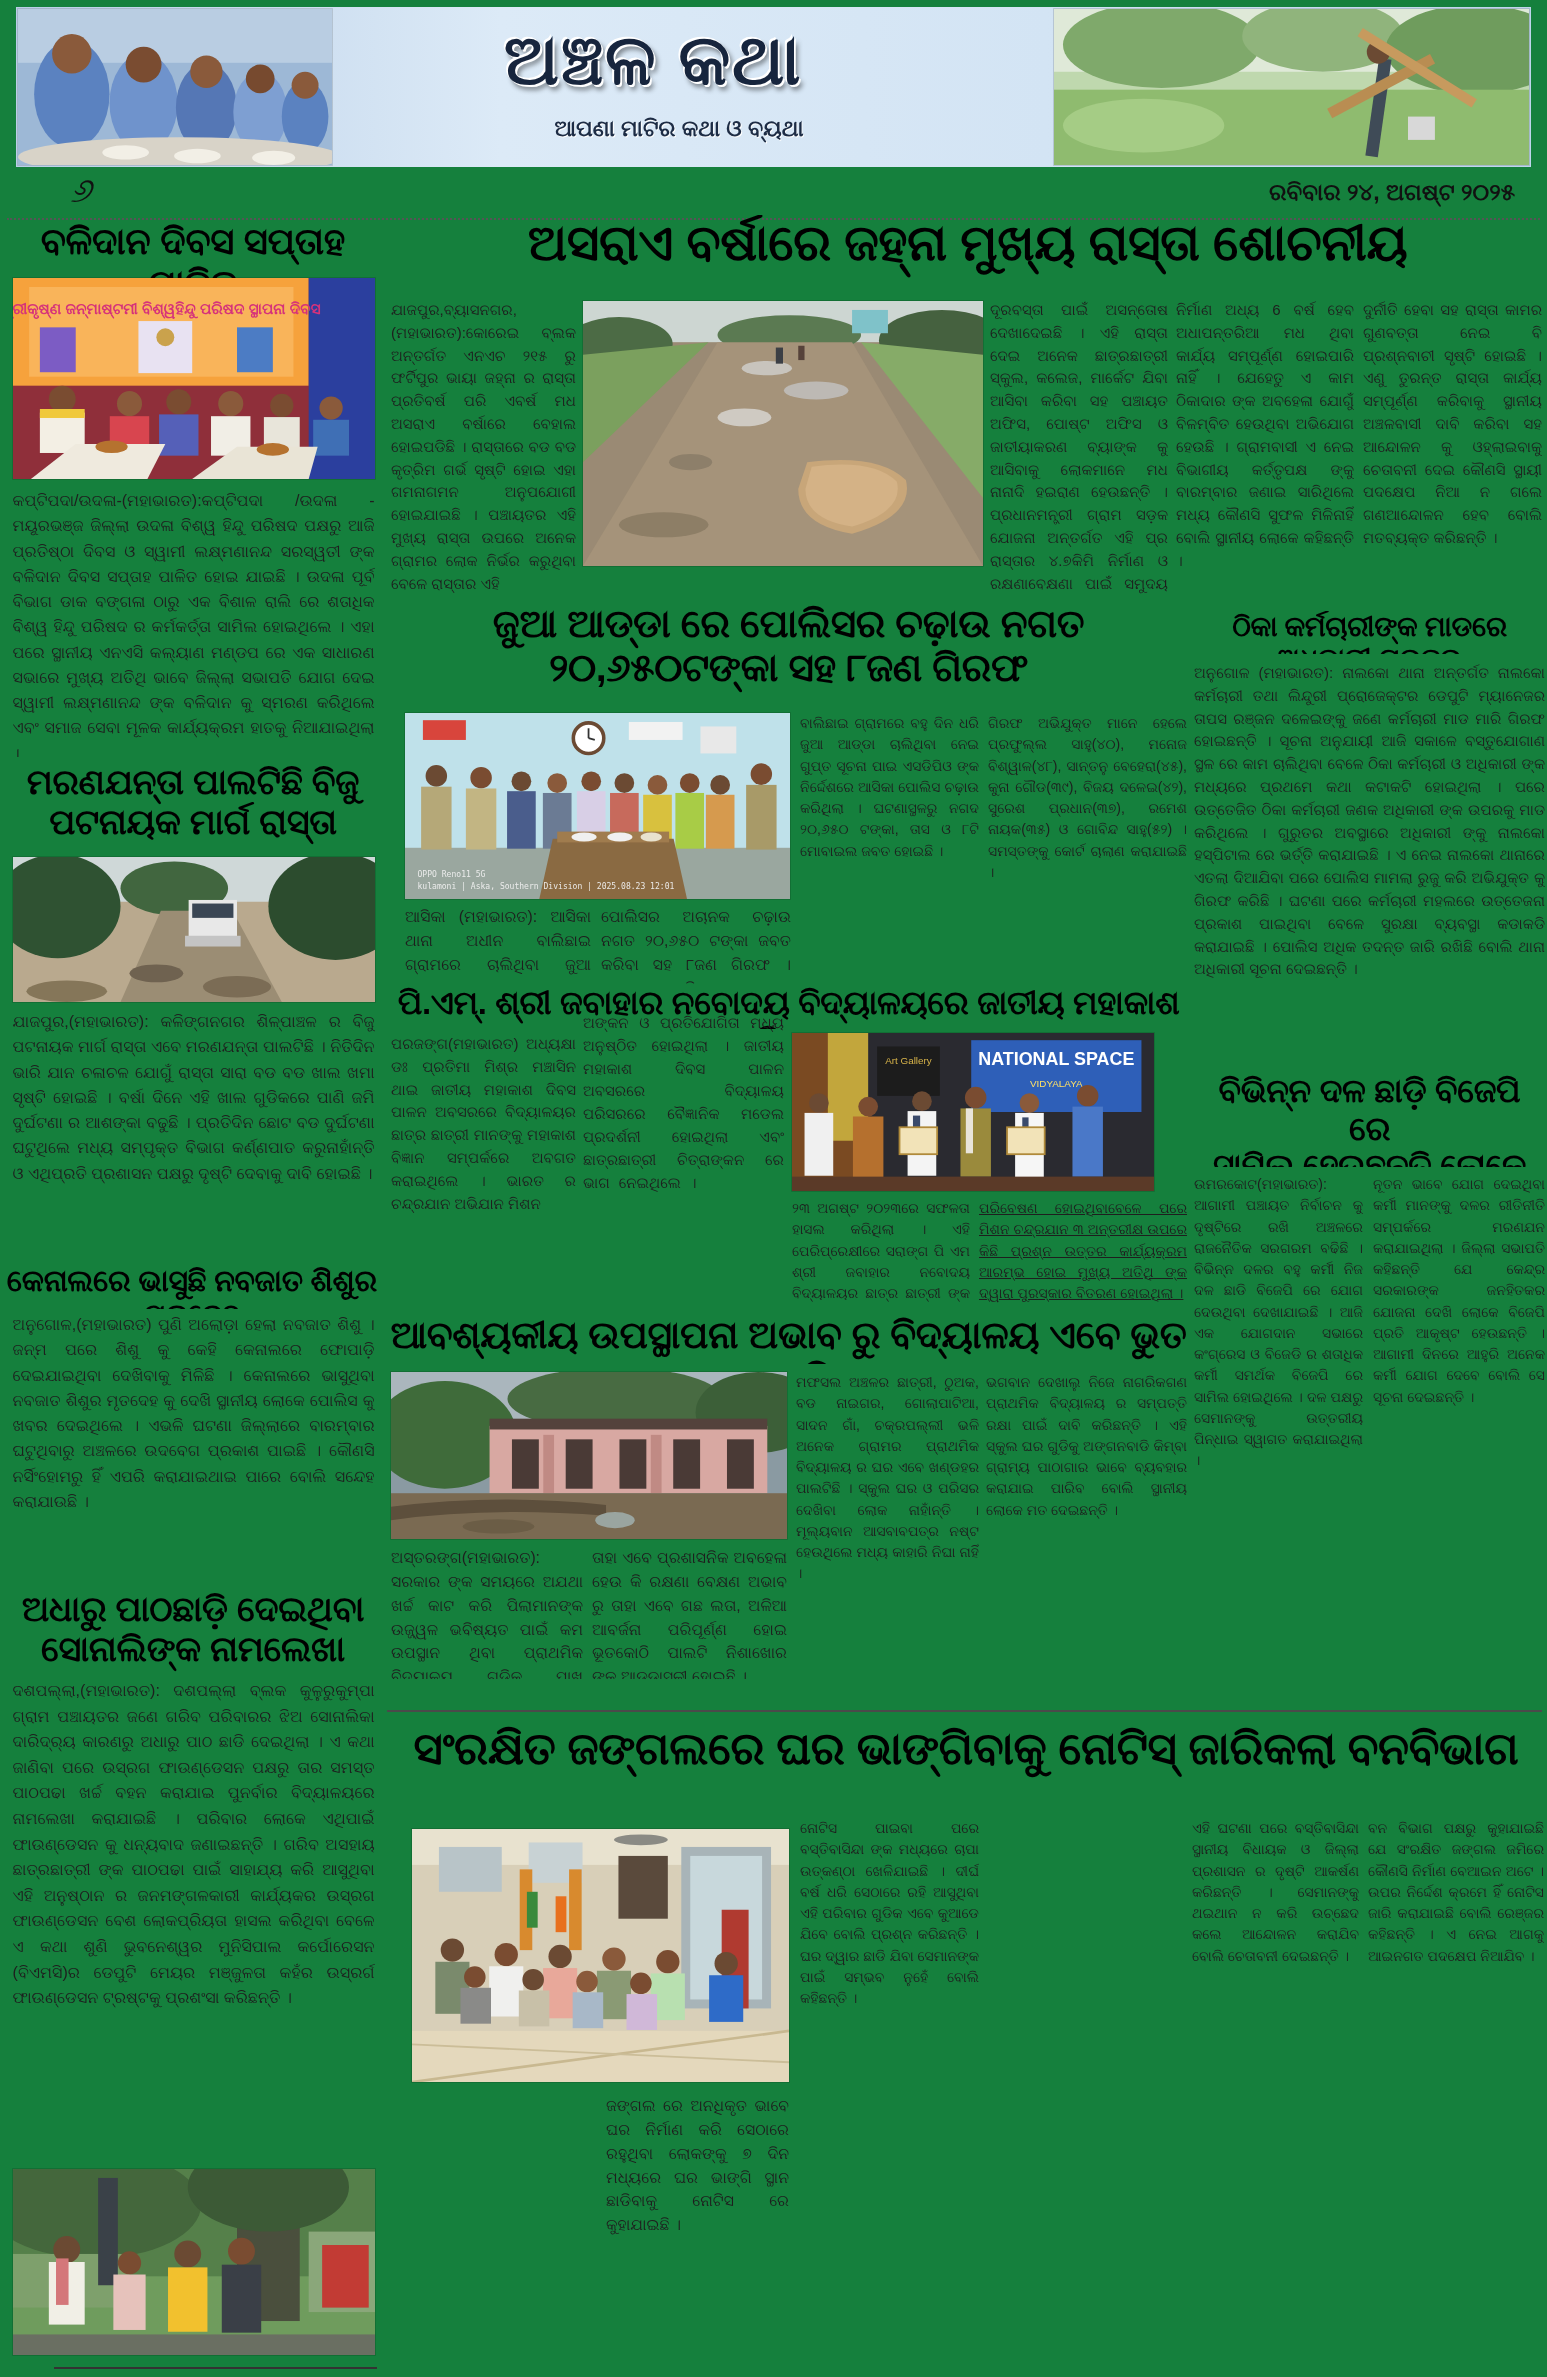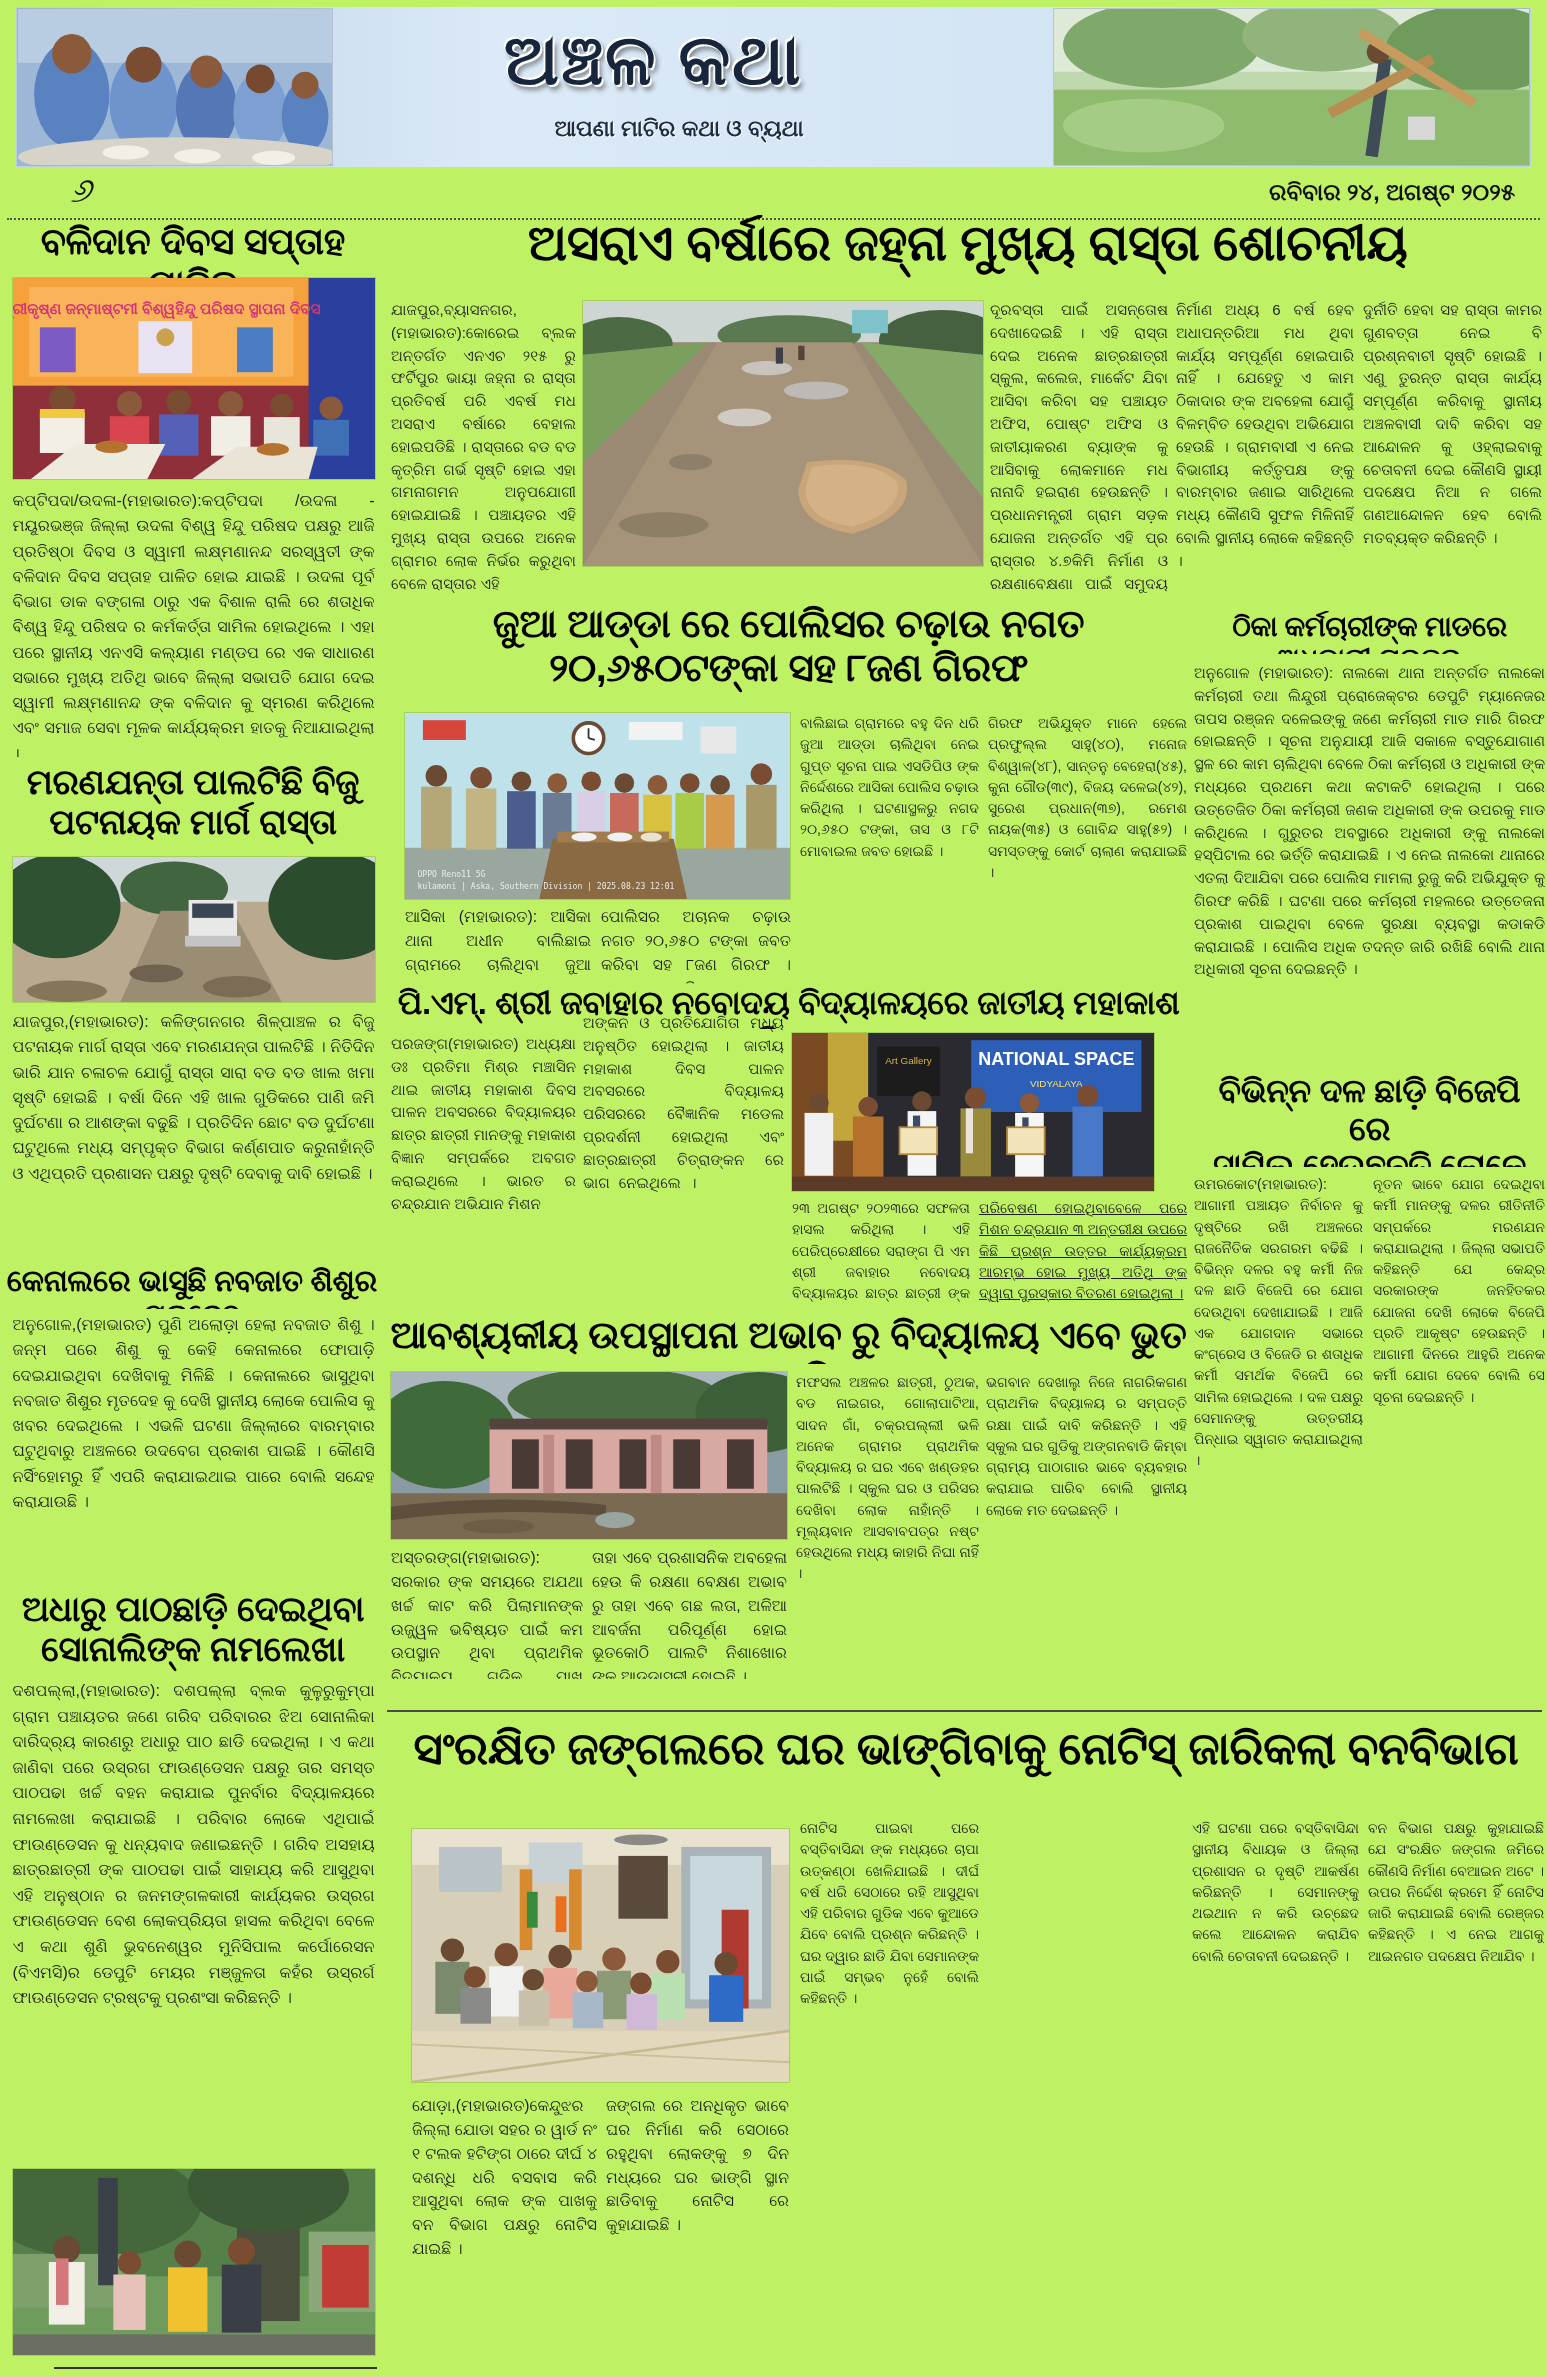--- a/index.html
+++ b/index.html
@@ -1,16 +1,16 @@
 <!DOCTYPE html>
 <html style="font-size:14.3px"><head>
 <meta charset="utf-8">
 <style>
   html,body{margin:0;padding:0;background:#e9e9e4;}
-  .page{position:relative;width:1547px;height:2377px;background:#bef264;margin:0 auto;
+  .page{position:relative;width:1547px;height:2377px;background:#15803d;margin:0 auto;
         font-family:"Liberation Sans","DejaVu Sans",sans-serif;color:#1b1b1b;overflow:hidden;}
   .abs{position:absolute;}
   .hl{font-weight:bold;color:#000;text-align:center;line-height:1.14;letter-spacing:-0.4px;overflow:hidden;}
   .bt{font-size:15px;line-height:1.52;text-align:justify;color:#1e1e1e;overflow:hidden;}
   .photo{position:absolute;overflow:hidden;background:#ccc;box-shadow:0 0 0 0.9px rgba(0,0,0,.15);}
   .photo svg{display:block;width:100%;height:100%;}
   .masthead{position:absolute;top:7.2px;left:16px;width:1515px;height:160px;
     background:linear-gradient(90deg,#b9cfe7,#dceaf7 32%,#d3e4f4 68%,#bed5ea);overflow:hidden;}
   .mast-title{position:absolute;left:359px;top:12.6px;width:556px;text-align:center;
     font-size:70px;font-weight:bold;color:#17253d;letter-spacing:1.8px;
@@ -366,20 +366,19 @@
       <circle cx="195" cy="170" r="12" fill="#8a5a3b"></circle>
         <rect x="179" y="182" width="34" height="40" fill="#a8b8c8"></rect>
       <circle cx="255" cy="172" r="12" fill="#7a4c31"></circle>
         <rect x="239" y="184" width="34" height="40" fill="#d0b8d8"></rect>
       <rect x="0" y="225" width="420" height="57" fill="#e4d8bc"></rect>
       <path d="M0 282 L420 225" stroke="#c8b890" stroke-width="3"></path>
       <path d="M0 240 L420 260" stroke="#cbbd98" stroke-width="2"></path>
     </svg>
   </div>
 
-  <div class="abs bt" style="top:2094px;left:412px;width:185px;height:269px;font-size:15.7px;">ଯୋଡ଼ା,(ମହାଭାରତ)କେନ୍ଦୁଝର ଜିଲ୍ଲା ଯୋଡା ସହର ର ୱାର୍ଡ ନଂ ୧ ଟଲକ ହଟିଙ୍ଗ ଠାରେ ଦୀର୍ଘ ୪ ଦଶନ୍ଧି ଧରି ବସବାସ କରି ଆସୁଥିବା ଲୋକ ଙ୍କ ପାଖକୁ ବନ ବିଭାଗ ପକ୍ଷରୁ ନୋଟିସ ଯାଇଛି ।</div>
   <div class="abs bt" style="top:2094px;left:606px;width:183px;height:269px;font-size:15.7px;">ଜଙ୍ଗଲ ରେ ଅନଧିକୃତ ଭାବେ ଘର ନିର୍ମାଣ କରି ସେଠାରେ ରହୁଥିବା ଲୋକଙ୍କୁ ୭ ଦିନ ମଧ୍ୟରେ ଘର ଭାଙ୍ଗି ସ୍ଥାନ ଛାଡିବାକୁ ନୋଟିସ ରେ କୁହାଯାଇଛି ।</div>
   <div class="abs bt" style="top:1818px;left:800px;width:179px;height:545px;font-size:14px;">ନୋଟିସ ପାଇବା ପରେ ବସ୍ତିବାସିନ୍ଦା ଙ୍କ ମଧ୍ୟରେ ଚାପା ଉତ୍କଣ୍ଠା ଖେଳିଯାଇଛି । ଦୀର୍ଘ ବର୍ଷ ଧରି ସେଠାରେ ରହି ଆସୁଥିବା ଏହି ପରିବାର ଗୁଡିକ ଏବେ କୁଆଡେ ଯିବେ ବୋଲି ପ୍ରଶ୍ନ କରିଛନ୍ତି । ଘର ଦ୍ୱାର ଛାଡି ଯିବା ସେମାନଙ୍କ ପାଇଁ ସମ୍ଭବ ନୁହେଁ ବୋଲି କହିଛନ୍ତି ।</div>
   <div class="abs bt" style="top:1818px;left:1192px;width:167px;height:545px;font-size:14px;">ଏହି ଘଟଣା ପରେ ବସ୍ତିବାସିନ୍ଦା ସ୍ଥାନୀୟ ବିଧାୟକ ଓ ଜିଲ୍ଲା ପ୍ରଶାସନ ର ଦୃଷ୍ଟି ଆକର୍ଷଣ କରିଛନ୍ତି । ସେମାନଙ୍କୁ ଥଇଥାନ ନ କରି ଉଚ୍ଛେଦ କଲେ ଆନ୍ଦୋଳନ କରାଯିବ ବୋଲି ଚେତାବନୀ ଦେଇଛନ୍ତି ।</div>
   <div class="abs bt" style="top:1818px;left:1368px;width:176px;height:545px;font-size:14px;">ବନ ବିଭାଗ ପକ୍ଷରୁ କୁହାଯାଇଛି ଯେ ସଂରକ୍ଷିତ ଜଙ୍ଗଲ ଜମିରେ କୌଣସି ନିର୍ମାଣ ବେଆଇନ ଅଟେ । ଉପର ନିର୍ଦ୍ଦେଶ କ୍ରମେ ହିଁ ନୋଟିସ ଜାରି କରାଯାଇଛି ବୋଲି ରେଞ୍ଜର କହିଛନ୍ତି । ଏ ନେଇ ଆଗକୁ ଆଇନଗତ ପଦକ୍ଷେପ ନିଆଯିବ ।</div>
 
 </div>
 
 
 </body></html>

